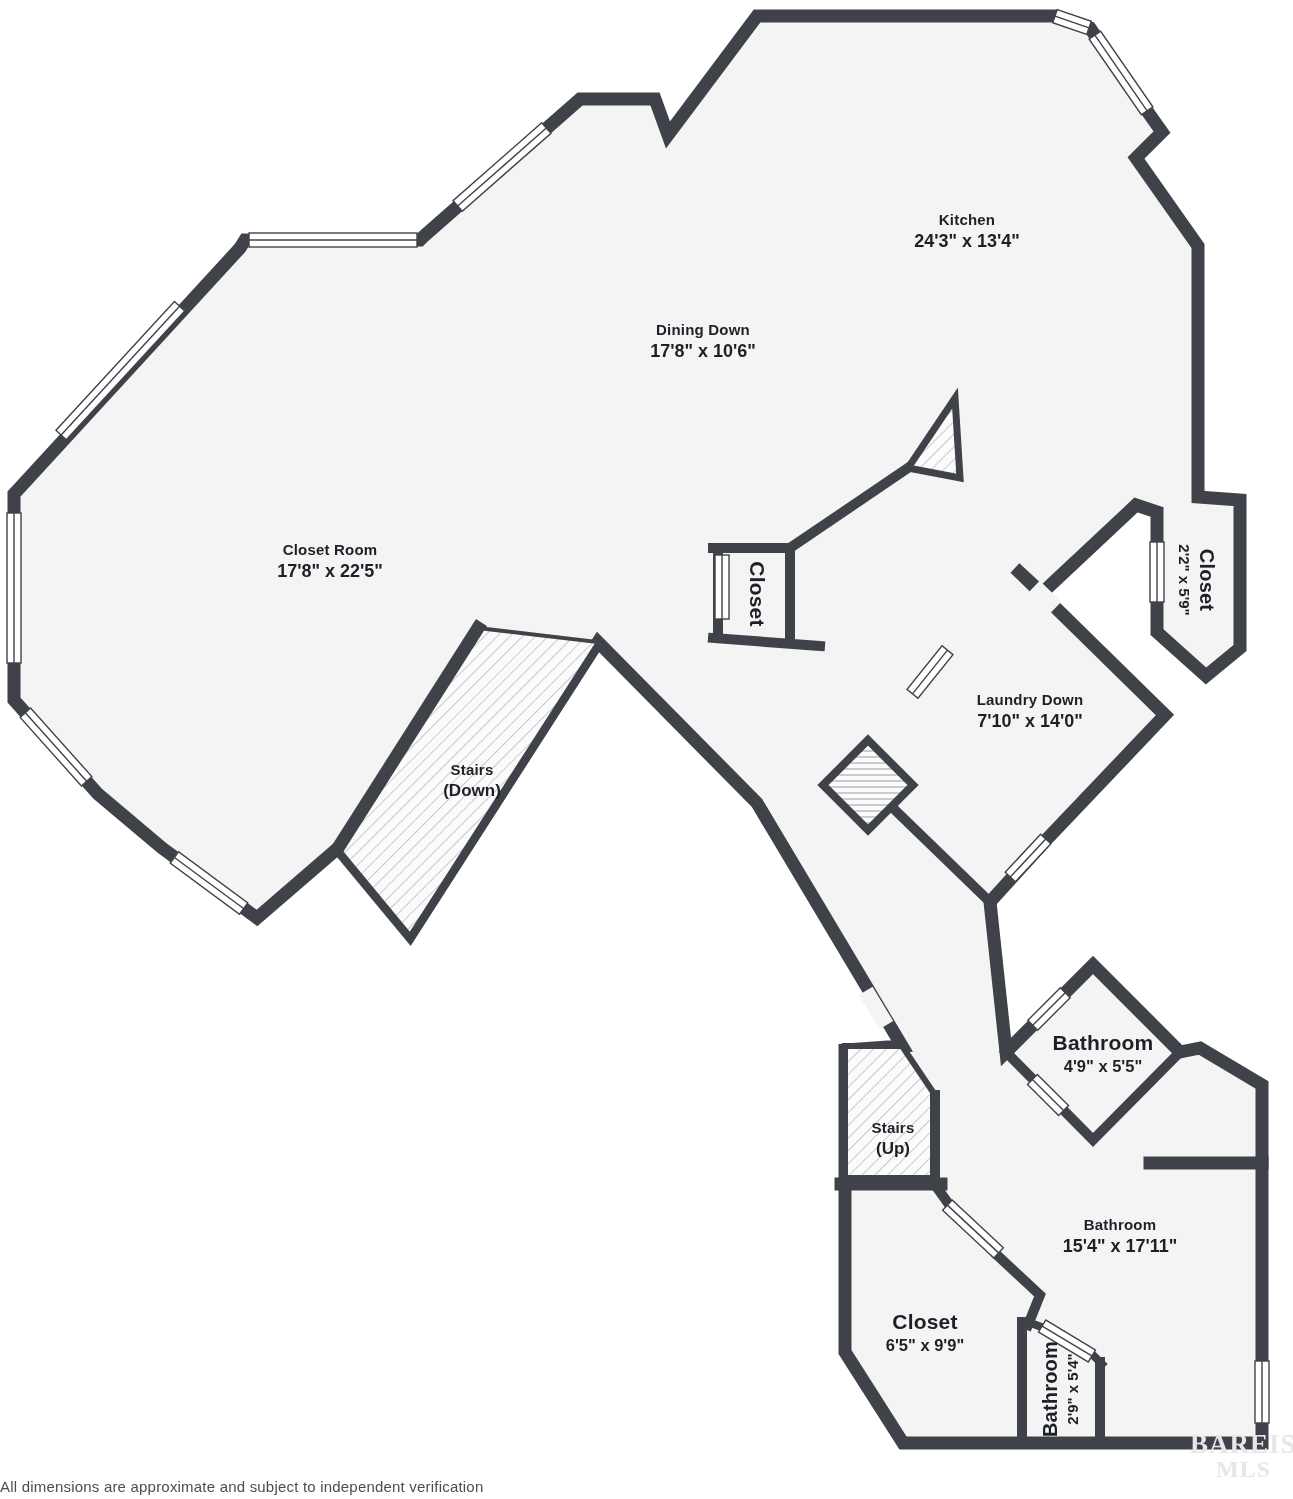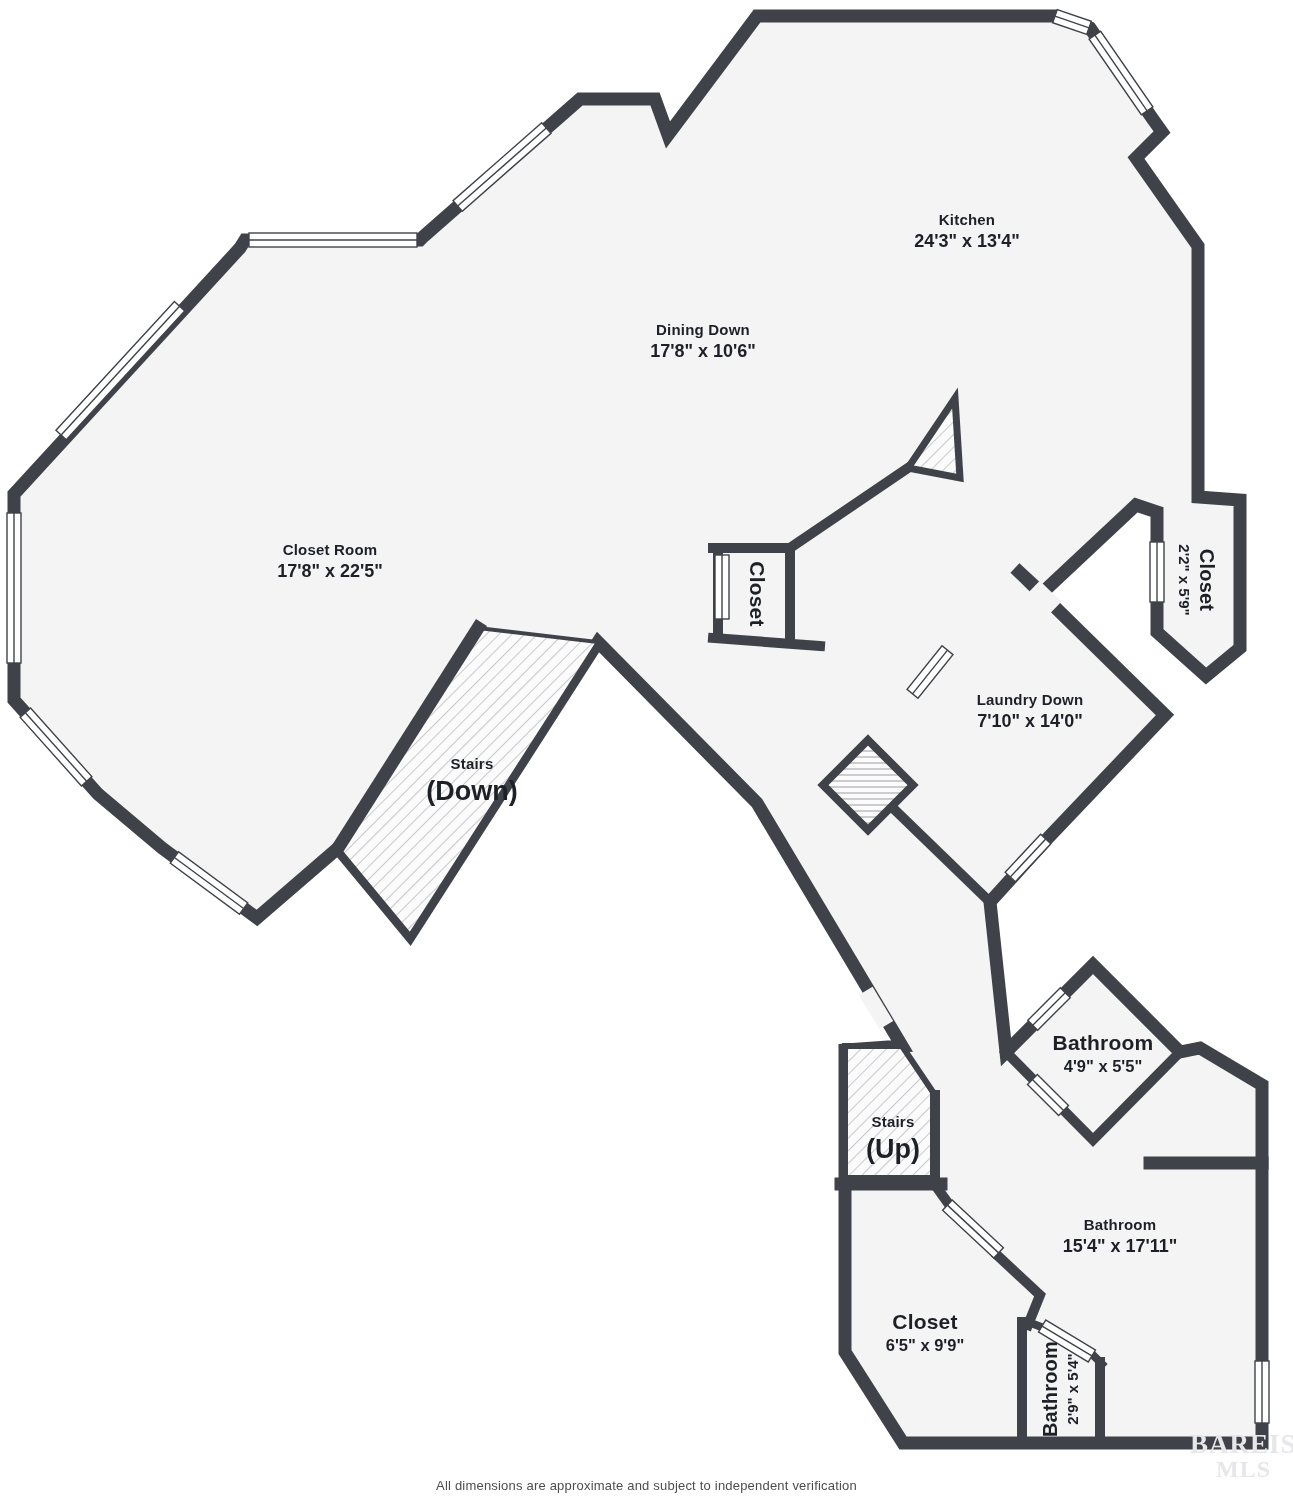--- a/index.html
+++ b/index.html
@@ -13,24 +13,24 @@
     text-align:center;color:#1d2127;line-height:1.3;white-space:nowrap;z-index:5;
   }
   .room.rot90{transform:translate(-50%,-50%) rotate(90deg);}
   .room.rotM90{transform:translate(-50%,-50%) rotate(-90deg);}
   .rname{font-size:15px;font-weight:700;letter-spacing:.2px;}
   .rdims{font-size:18px;font-weight:700;}
   .small .rname{font-size:20px;}
   .small .rdims{font-size:15px;}
   .mid .rname{font-size:21px;}
   .mid .rdims{font-size:16.5px;}
-  .stairs .rdims{font-size:27px;}
+  .stairs .rdims{font-size:17px;}
   .disclaimer{
-    position:absolute;left:0;right:0;top:1478px;text-align:center;
-    font-size:13px;color:#4d4d4d;z-index:6;letter-spacing:.2px;
+    position:absolute;left:0;right:0;top:1478px;
+    font-size:15px;color:#4d4d4d;z-index:6;letter-spacing:.2px;
   }
   .watermark{
     position:absolute;left:1190px;top:1432px;z-index:7;
     font-family:"Liberation Serif", serif;font-weight:700;color:#e7e7ea;
     line-height:.95;letter-spacing:1px;
   }
   .watermark .wm1{font-size:27px;}
   .watermark .wm2{font-size:24px;padding-left:26px;}
 </style>
 </head>

